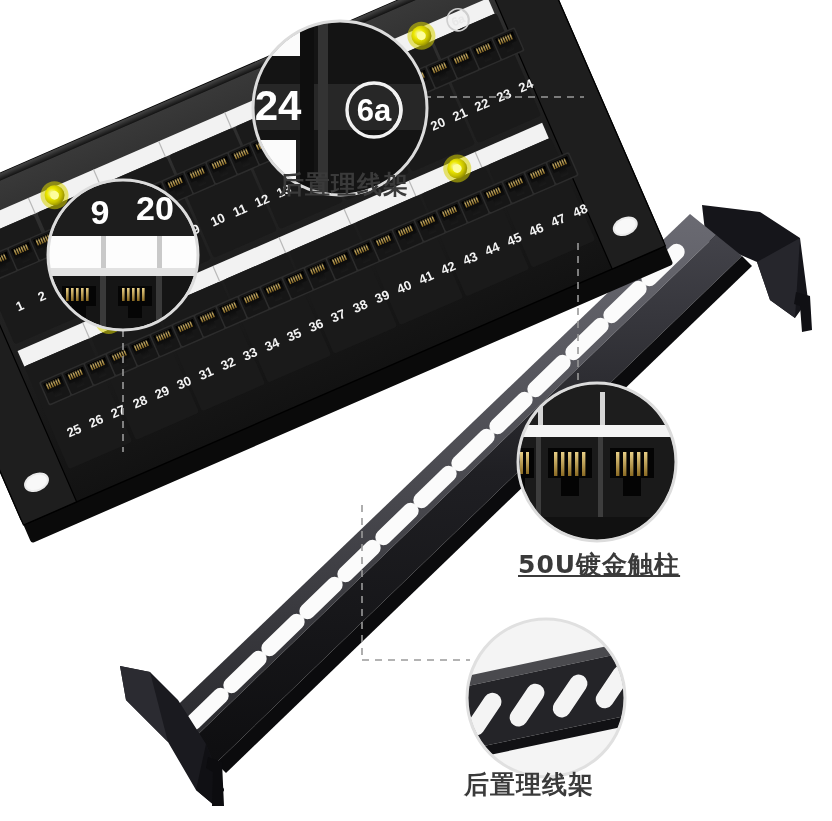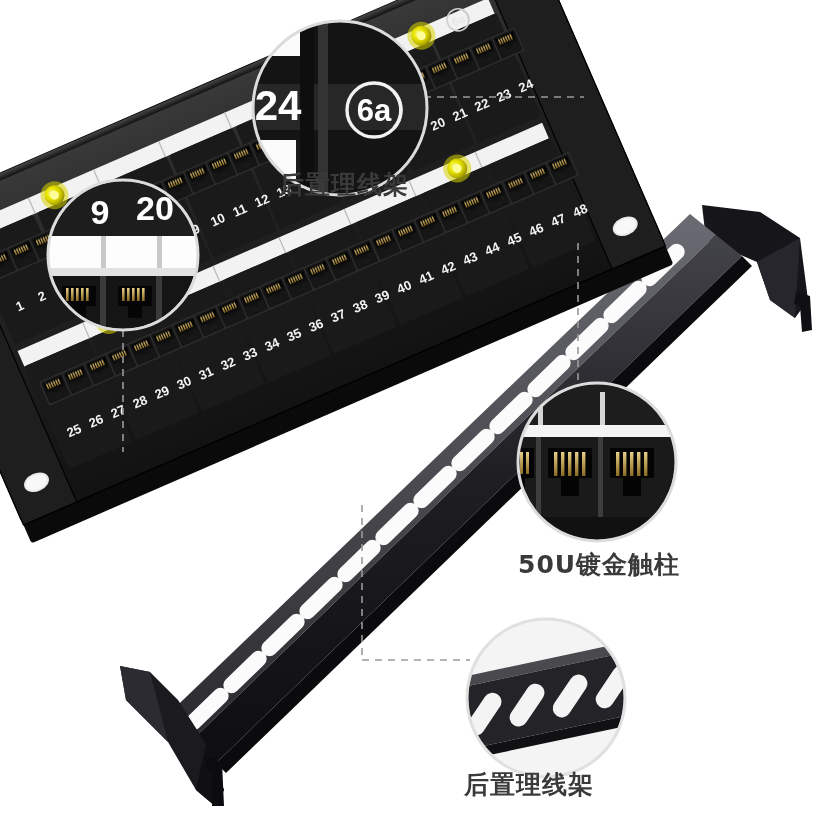--- a/index.html
+++ b/index.html
@@ -17,21 +17,21 @@
     position:absolute;
     color:#3a3a3a;
     font-size:25px;
     font-weight:600;
     letter-spacing:1px;
     white-space:nowrap;
     font-family:"DejaVu Sans","Liberation Sans",sans-serif;
   }
   #lbl-print{left:279px;top:168px;}
   #lbl-label{left:50px;top:334px;}
-  #lbl-gold{left:518px;top:548px;}
+  #lbl-gold{left:518px;top:548px;text-decoration:underline;}
   #lbl-tray{left:464px;top:768px;text-align:center;}
 </style>
 </head>
 <body>
 
 <div id="stage">
 
 <svg id="scene" viewBox="0 0 832 821">
   <defs>
     <linearGradient id="panelFace" x1="0" y1="0" x2="0" y2="1">

